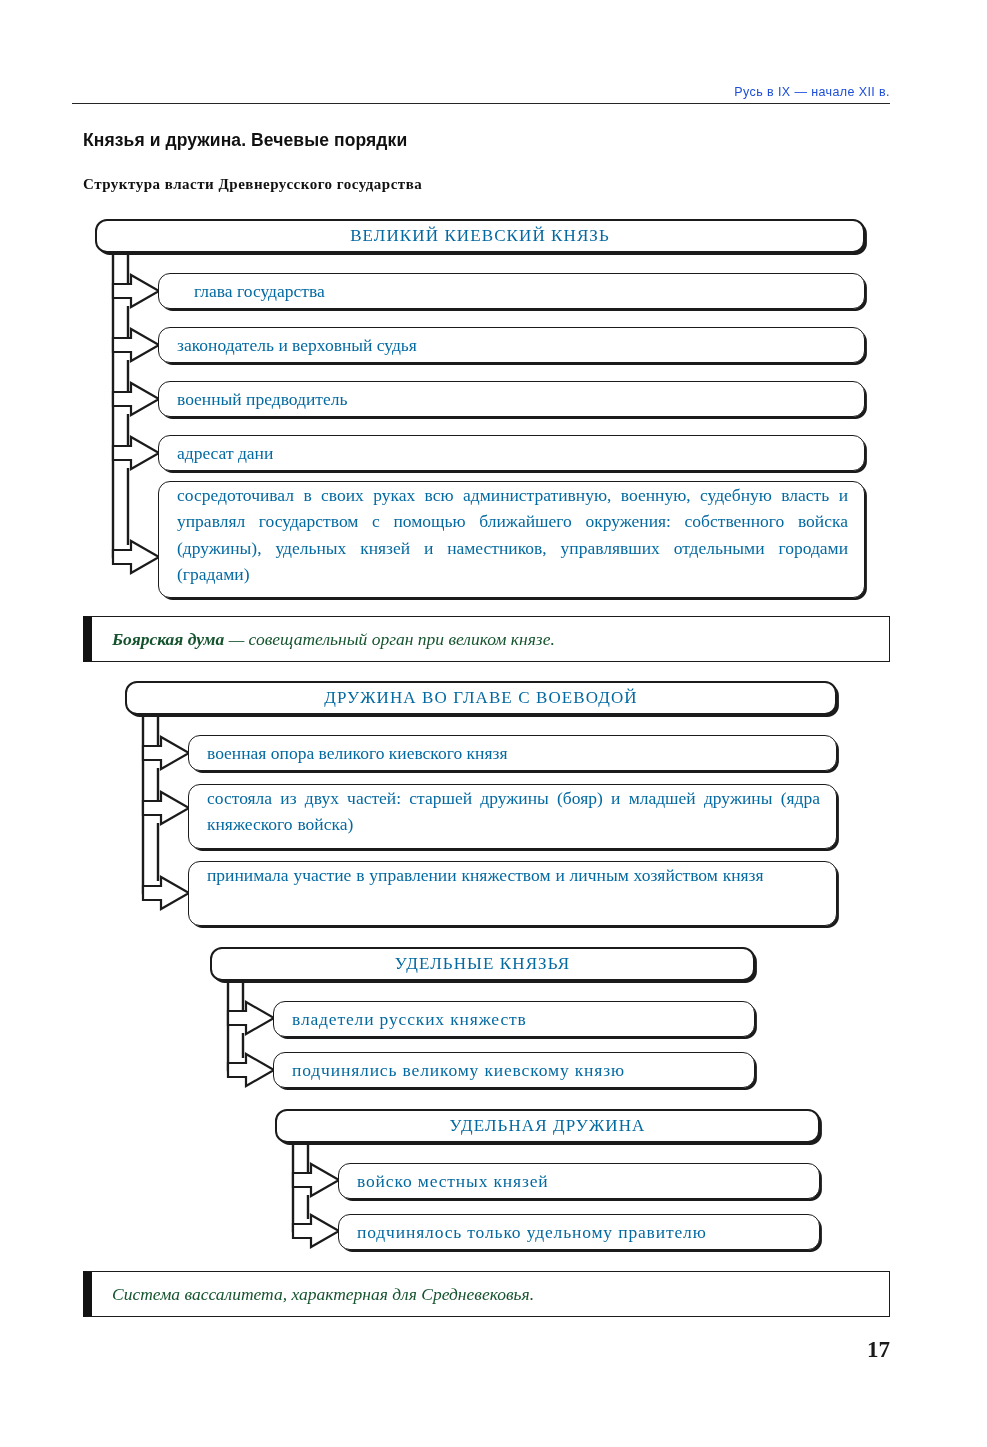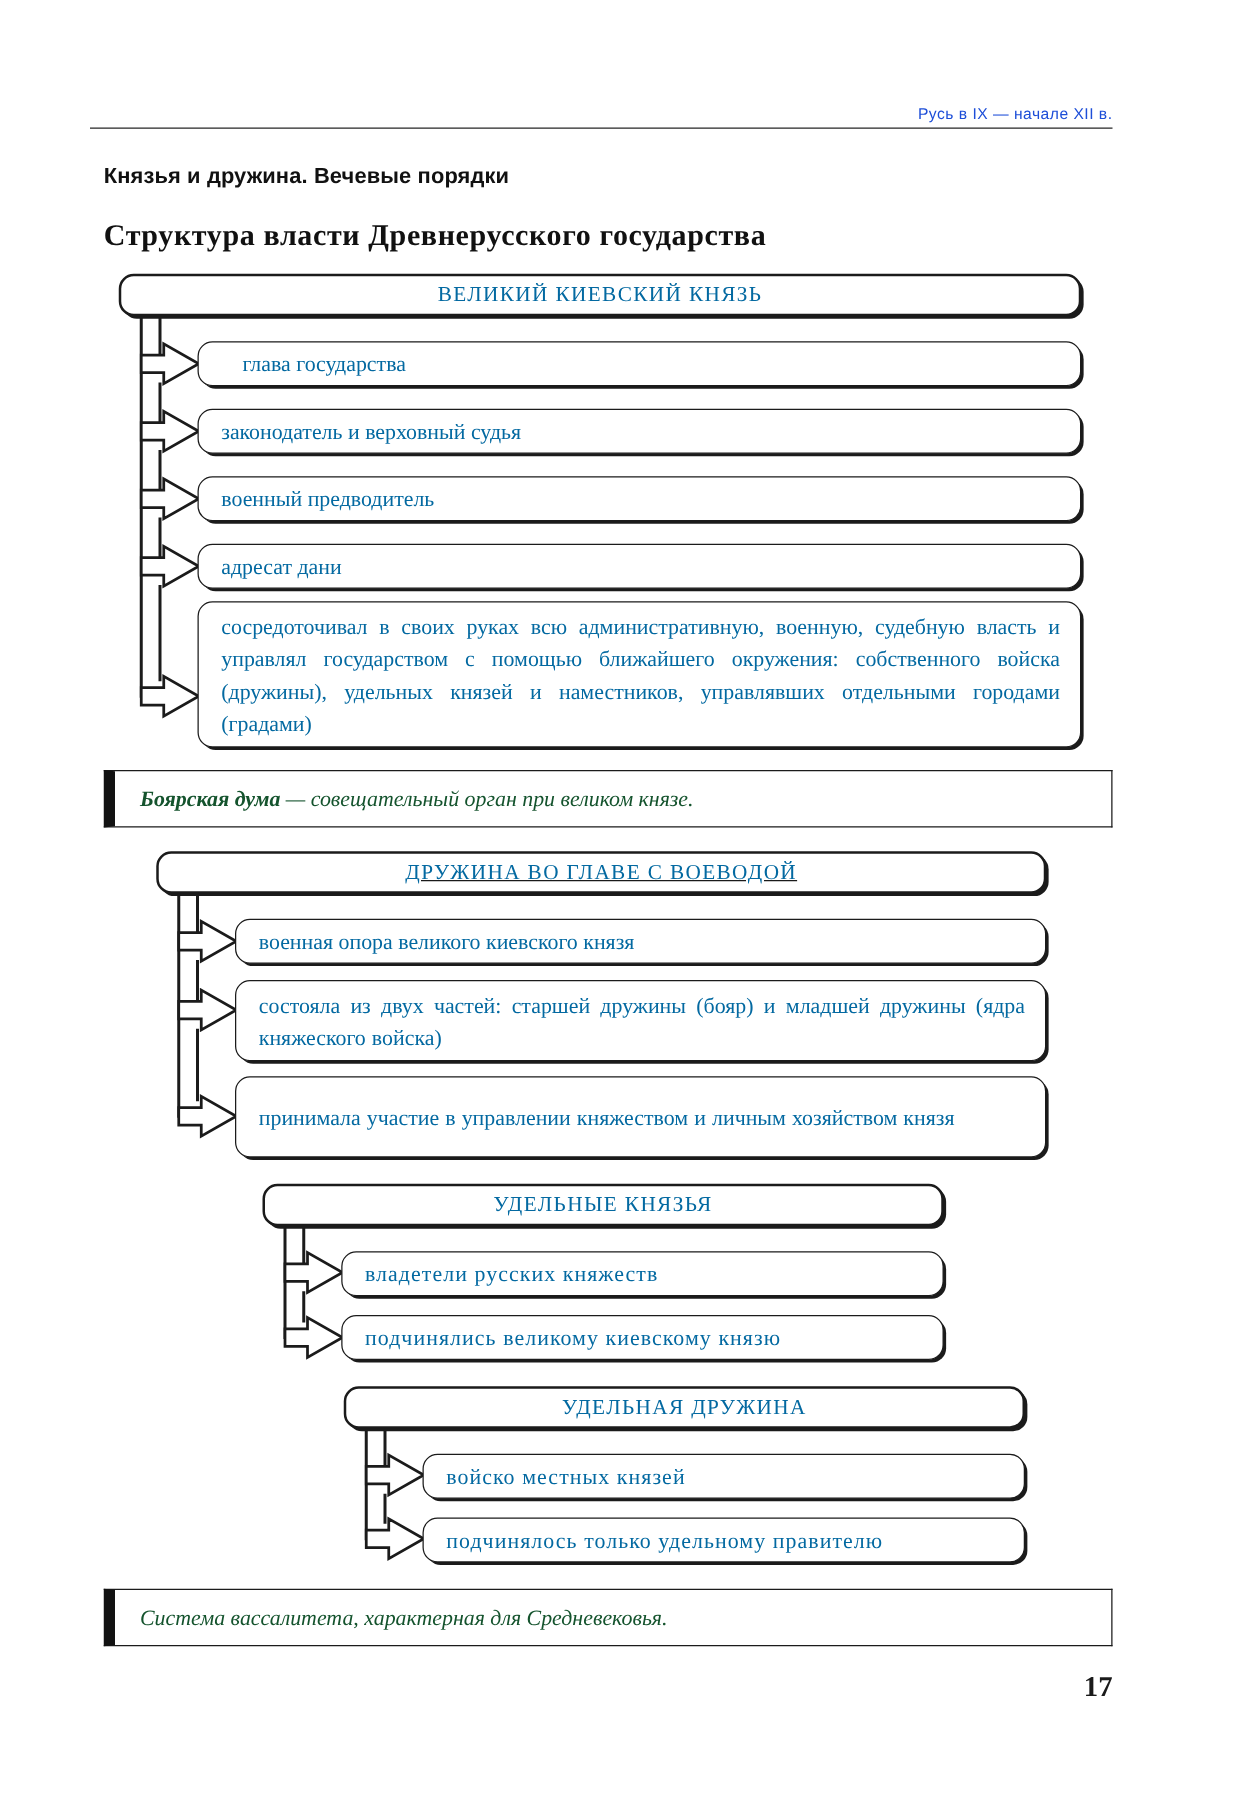--- a/index.html
+++ b/index.html
@@ -48,21 +48,21 @@
     font-size: 17.5px;
     letter-spacing: 0.1px;
     color: #111;
   }
   .section-subtitle {
     position: absolute;
     left: 83px;
     top: 176px;
     font-family: "Liberation Serif", "DejaVu Serif", serif;
     font-weight: bold;
-    font-size: 24px;
+    font-size: 15px;
     letter-spacing: 0.5px;
     color: #111;
   }
 
   
   .rbox {
     position: absolute;
     box-sizing: border-box;
     background: #fff;
     border: 1.6px solid #1b1b1b;
@@ -85,22 +85,21 @@
     letter-spacing: 1.1px;
     text-align: center;
     width: 100%;
     font-size: 17px;
   }
   .rbox.item {
     padding-left: 18px;
     padding-right: 16px;
   }
   .rbox.item.para {
-    align-items: center;
-    padding-top: 11px;
+    align-items: flex-start;
     padding-bottom: 10px;
   }
   .rbox.item.para .btext {
     text-align: justify;
     text-align-last: left;
     width: 100%;
     line-height: 1.5;
     word-spacing: 0.5px;
   }
   .rbox.item.spaced .btext {
@@ -214,21 +213,21 @@
 </div>
 
 <div class="rbox item para" style="left:158px; top:481px; width:707px; height:117px;">
   <span class="btext">сосредоточивал в своих руках всю административную, военную, судебную власть и управлял государством с помощью ближайшего окружения: собственного войска (дружины), удельных князей и наместников, управлявших отдельными городами (градами)</span>
 </div>
 
 <div class="barbox" style="left:83px; top:616px; width:807px; height:46px;">
   <span class="btext"><b>Боярская дума</b><span> — совещательный орган при великом князе.</span></span>
 </div>
 
-<div class="rbox head" style="left:125px; top:681px; width:712px; height:34px;text-decoration:underline;">
+<div class="rbox head" style="left:125px; top:681px; width:712px; height:34px;">
   <span class="btext">ДРУЖИНА ВО ГЛАВЕ С ВОЕВОДОЙ</span>
 </div>
 
 <div class="rbox item" style="left:188px; top:735px; width:649px; height:36px;">
   <span class="btext">военная опора великого киевского князя</span>
 </div>
 
 <div class="rbox item para" style="left:188px; top:784px; width:649px; height:65px;">
   <span class="btext">состояла из двух частей: старшей дружины (бояр) и младшей дружины (ядра княжеского войска)</span>
 </div>

